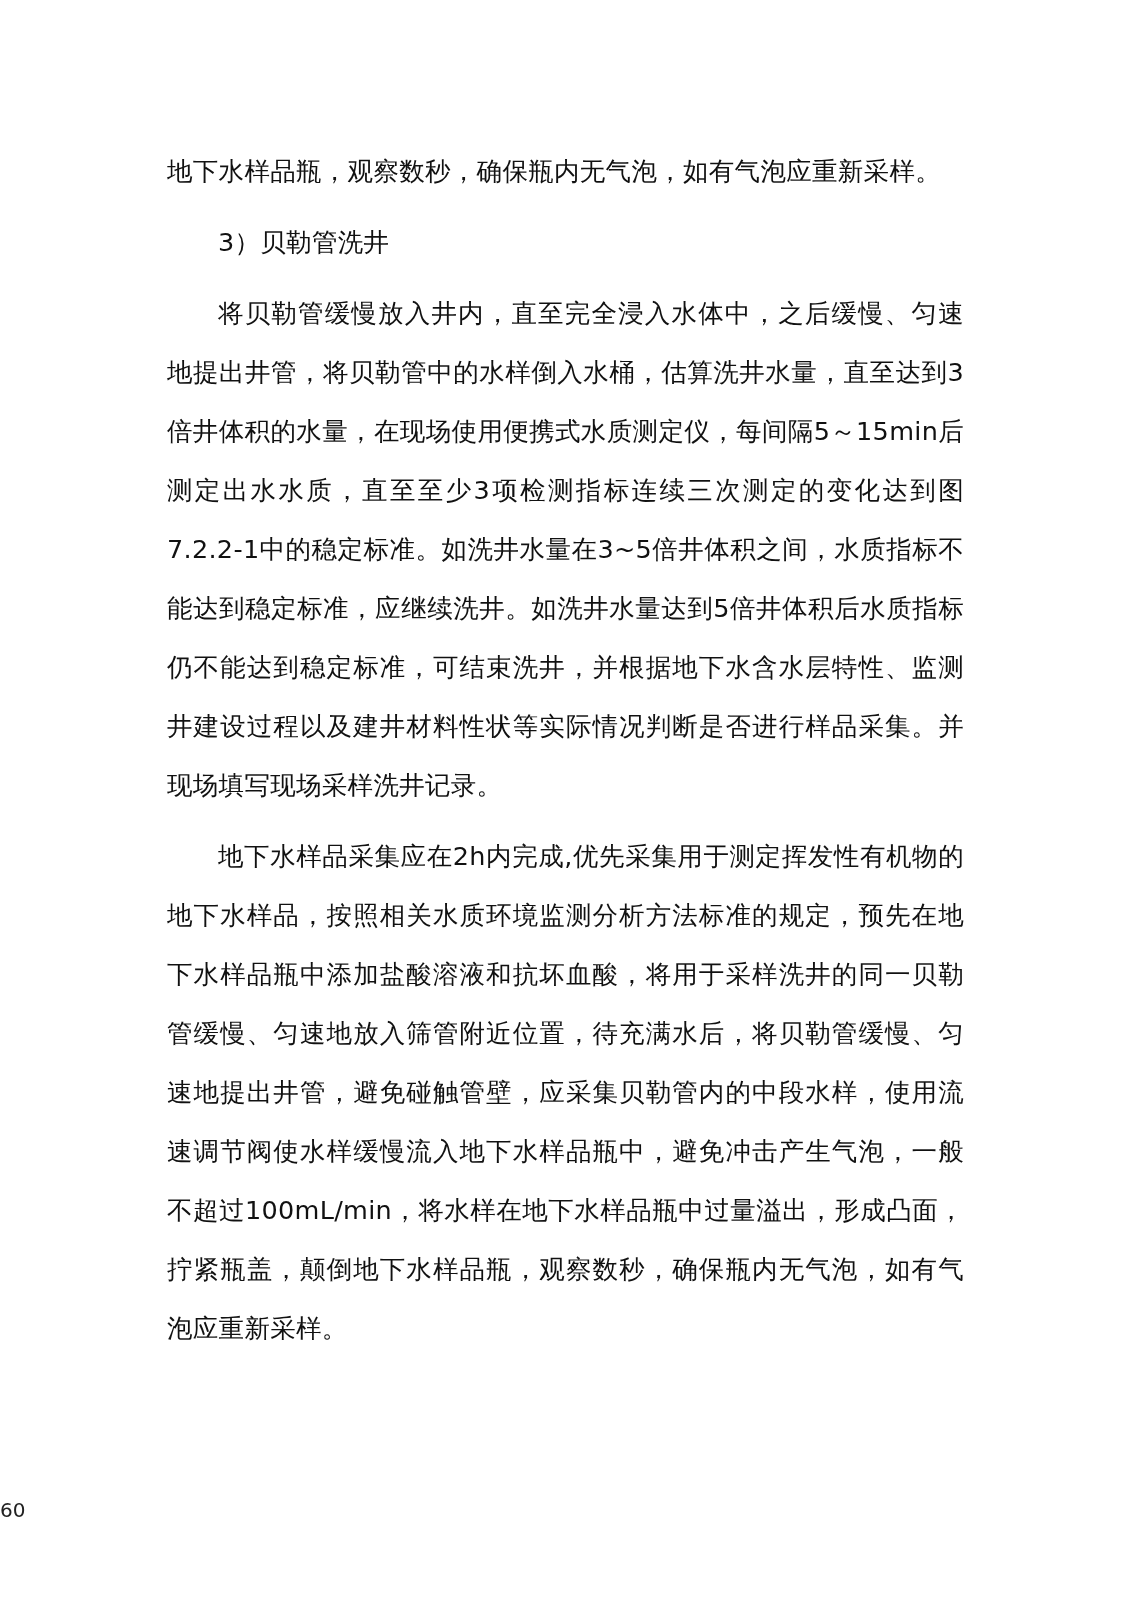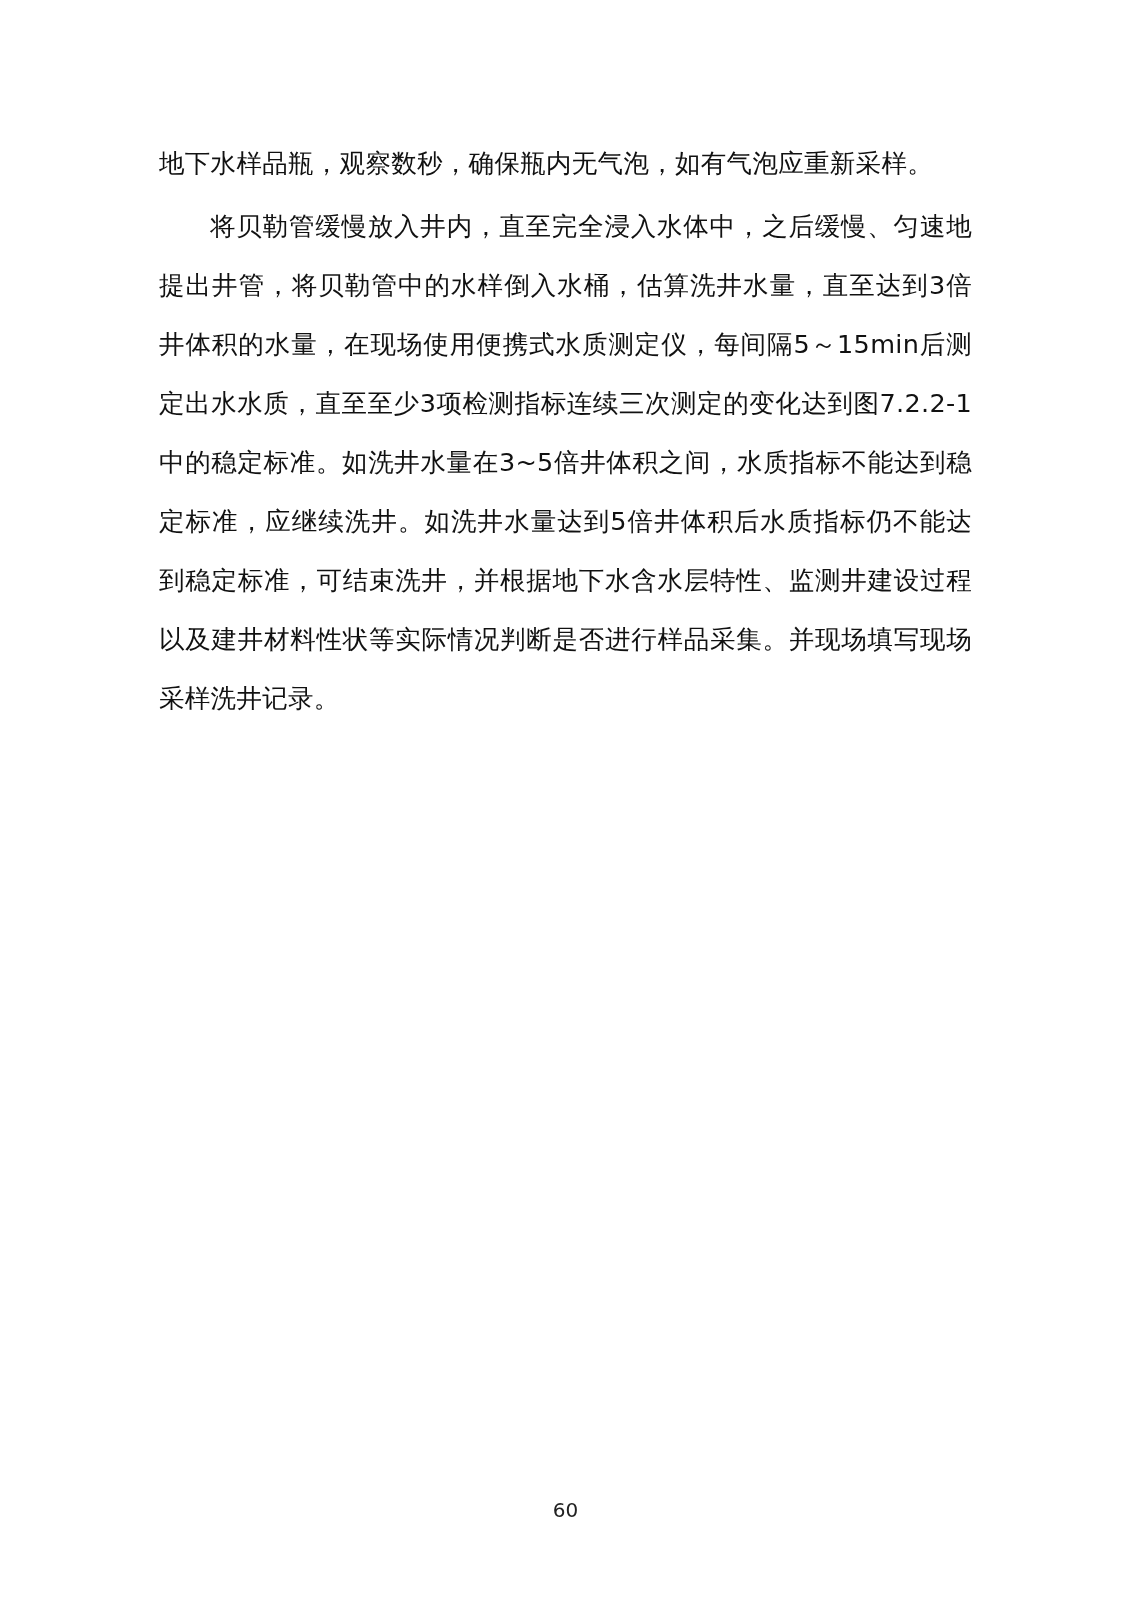--- a/index.html
+++ b/index.html
@@ -21,44 +21,45 @@
     height: 1600px;
     box-sizing: border-box;
     padding: 130px 155px 0 155px;
   }
   .para {
     font-size: 25.5px;
     line-height: 59px;
     text-align: justify;
     text-justify: inter-ideograph;
     letter-spacing: 0.3px;
-    margin: 4px;
+    margin: 12px;
     color: #111111;
   }
   .indent {
     text-indent: 2em;
   }
   .page-number {
     position: absolute;
     left: 0;
     right: 0;
     bottom: 78px;
-    text-align: center;
     font-size: 20px;
     color: #222222;
     font-family: "DejaVu Sans", "Liberation Sans", sans-serif;
   }
 </style>
 </head>
 <body>
 
 <div class="page">
 
   <p class="para">地下水样品瓶，观察数秒，确保瓶内无气泡，如有气泡应重新采样。</p>
 
+  <p class="para indent">3）贝勒管洗井</p>
 
   <p class="para indent">将贝勒管缓慢放入井内，直至完全浸入水体中，之后缓慢、匀速地提出井管，将贝勒管中的水样倒入水桶，估算洗井水量，直至达到3倍井体积的水量，在现场使用便携式水质测定仪，每间隔5～15min后测定出水水质，直至至少3项检测指标连续三次测定的变化达到图7.2.2-1中的稳定标准。如洗井水量在3~5倍井体积之间，水质指标不能达到稳定标准，应继续洗井。如洗井水量达到5倍井体积后水质指标仍不能达到稳定标准，可结束洗井，并根据地下水含水层特性、监测井建设过程以及建井材料性状等实际情况判断是否进行样品采集。并现场填写现场采样洗井记录。</p>
 
 
+  <p class="para indent">地下水样品采集应在2h内完成,优先采集用于测定挥发性有机物的地下水样品，按照相关水质环境监测分析方法标准的规定，预先在地下水样品瓶中添加盐酸溶液和抗坏血酸，将用于采样洗井的同一贝勒管缓慢、匀速地放入筛管附近位置，待充满水后，将贝勒管缓慢、匀速地提出井管，避免碰触管壁，应采集贝勒管内的中段水样，使用流速调节阀使水样缓慢流入地下水样品瓶中，避免冲击产生气泡，一般不超过100mL/min，将水样在地下水样品瓶中过量溢出，形成凸面，拧紧瓶盖，颠倒地下水样品瓶，观察数秒，确保瓶内无气泡，如有气泡应重新采样。</p>
 
   <div class="page-number">60</div>
 
 </div>
 
 </body></html>

